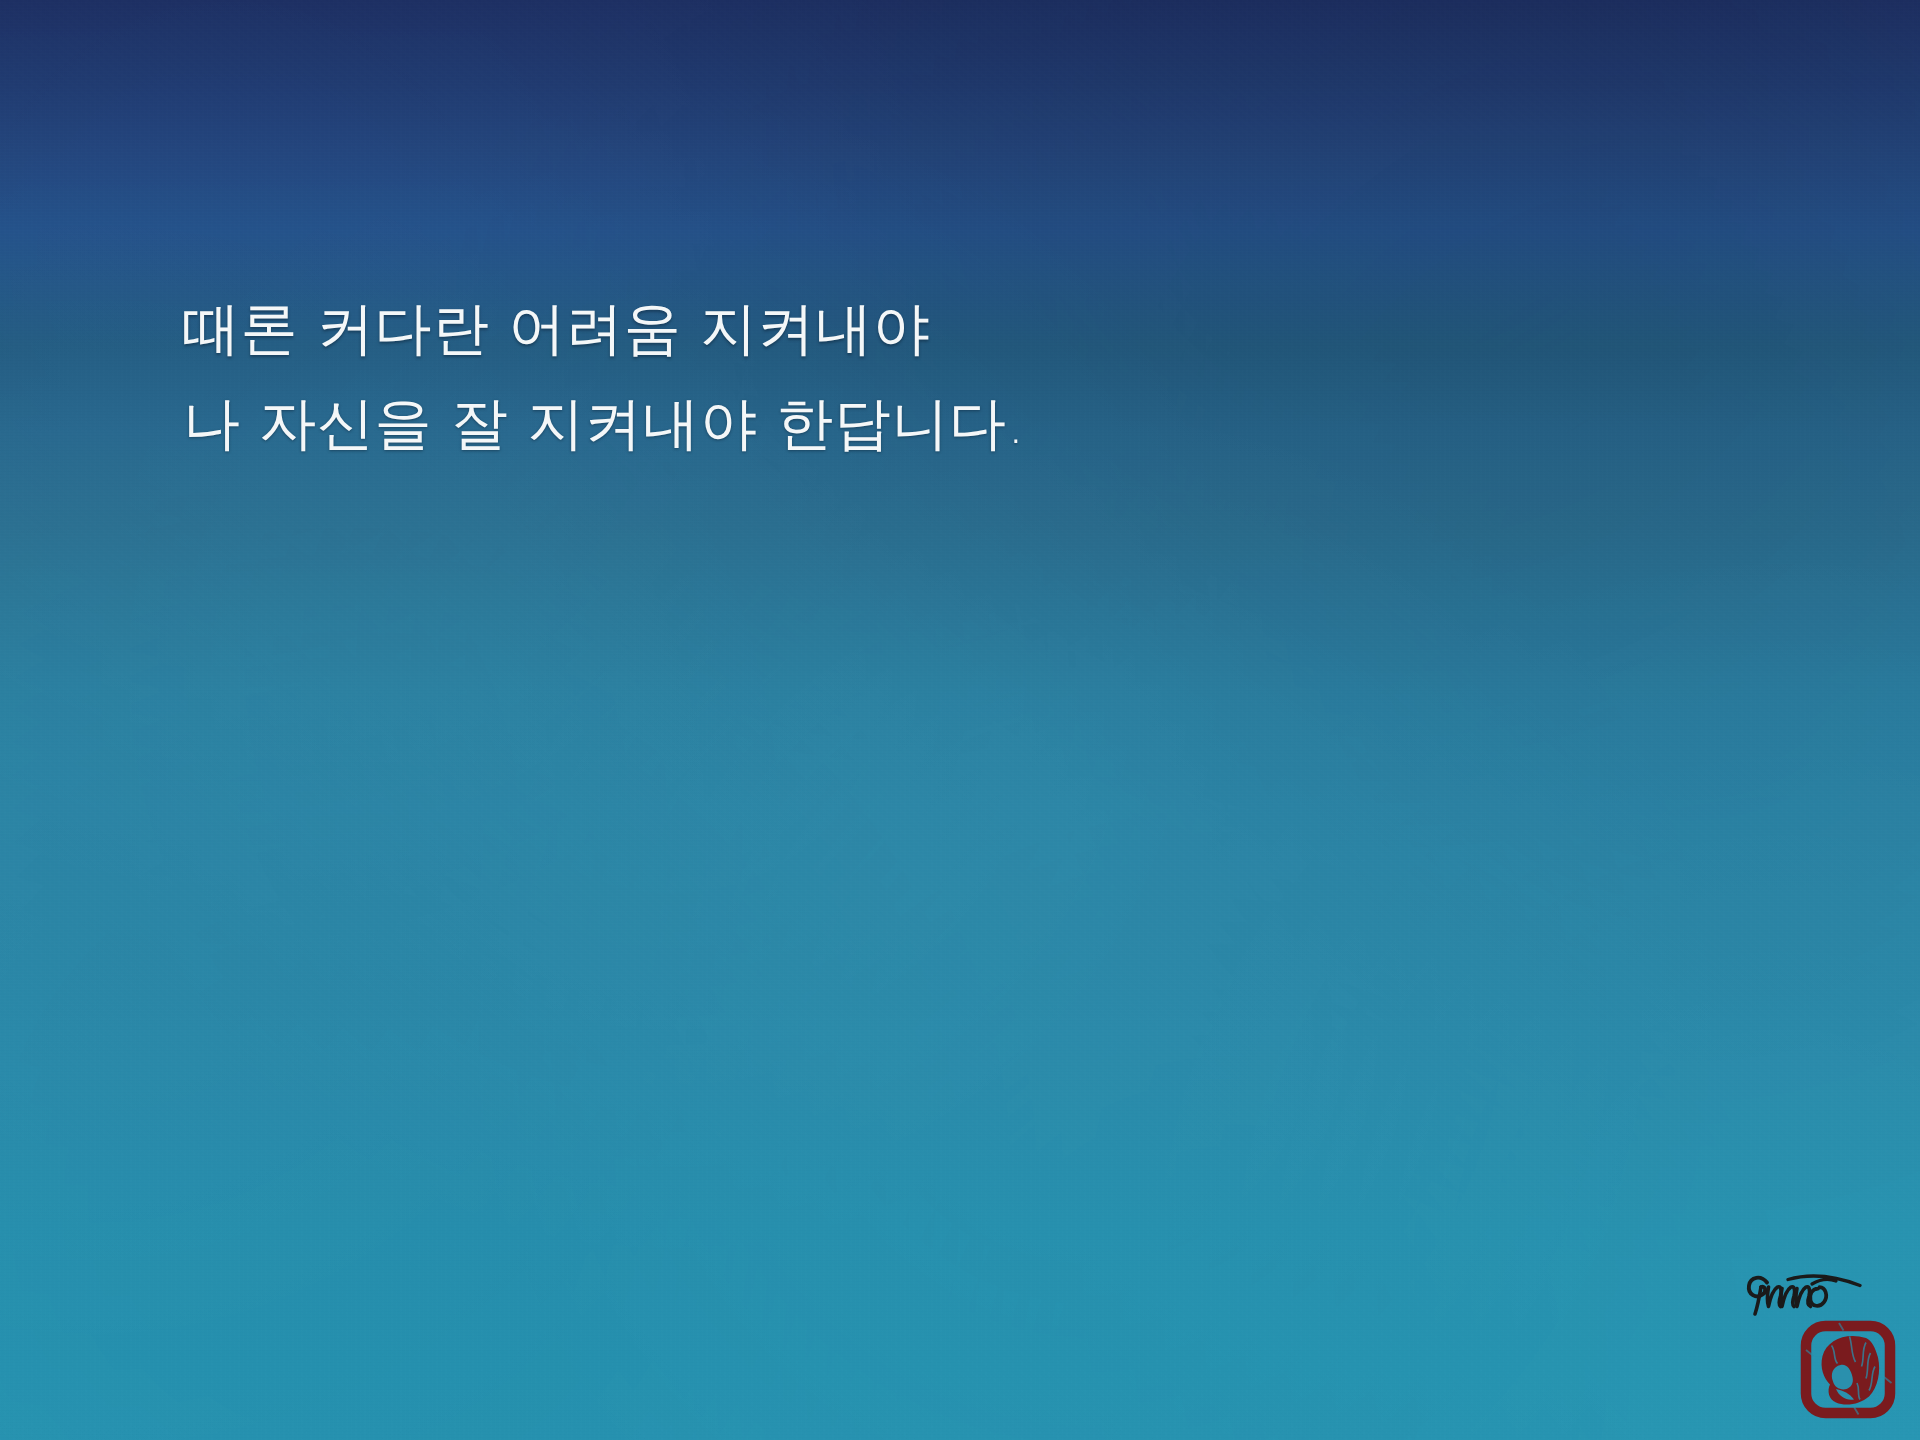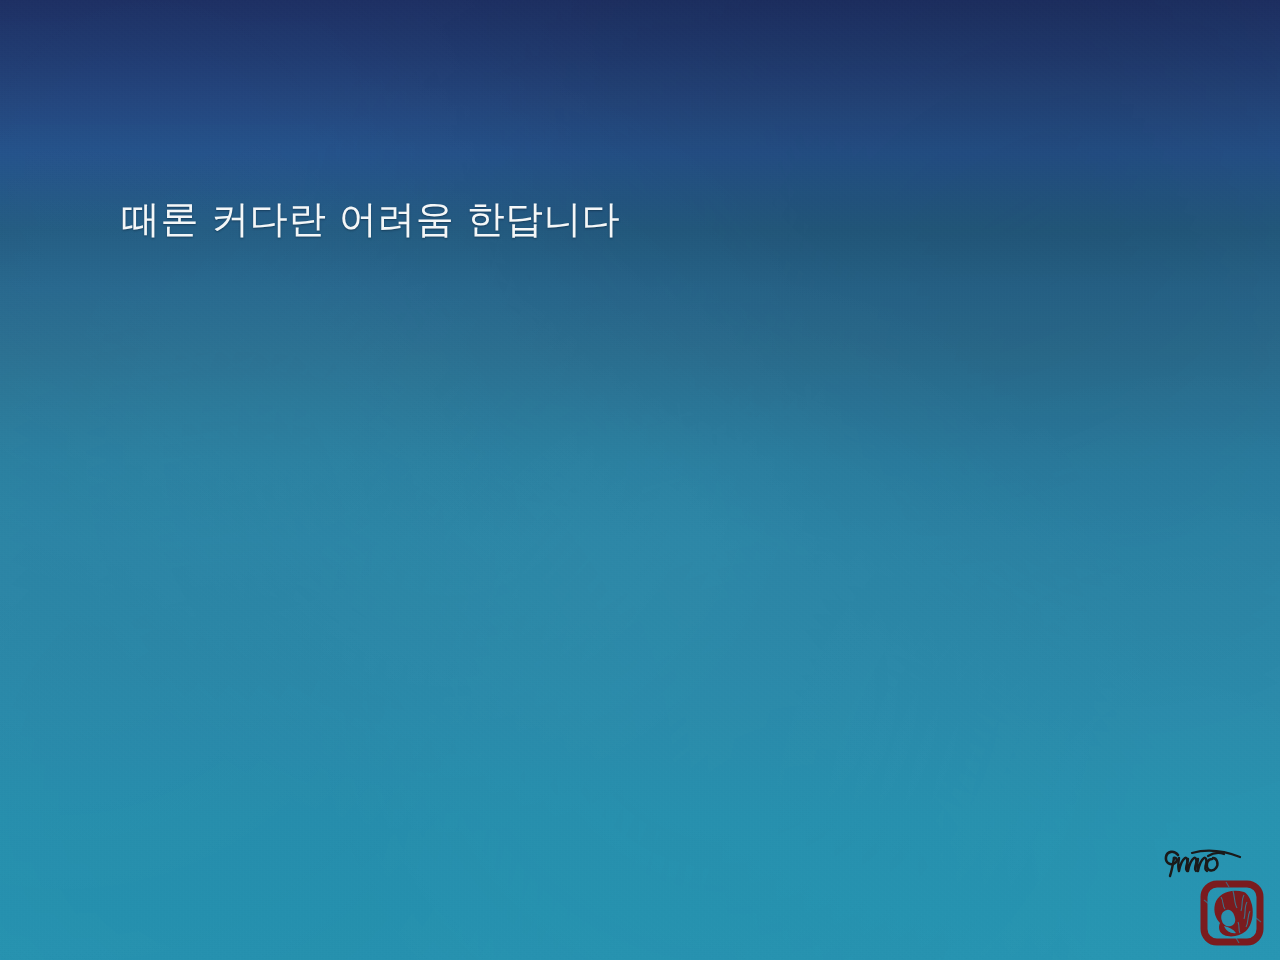--- a/index.html
+++ b/index.html
@@ -121,21 +121,22 @@
 </head>
 <body>
 
 <div id="slide">
 
   <div class="bg-gradient"></div>
   <div class="bg-texture"></div>
   <div class="bg-grain"></div>
 
   <div class="quote-block">
-    <div class="quote-line">때론 커다란 어려움 한답니다</div>
+    <div class="quote-line">때론 커다란 어려움 지켜내야</div>
+    <div class="quote-line">나 자신을 잘 지켜내야 한답니다.</div>
   </div>
 
   <div class="artist-mark">
 
     <svg class="signature" viewBox="0 0 86 34">
       <g fill="none" stroke="#1a1a1a" stroke-linecap="round" stroke-linejoin="round">
         <path d="M16 9 C12 4, 5 5, 4 11 C3 17, 9 20, 13 17 C16 15, 15 11, 12 12" stroke-width="2.6"></path>
         <path d="M12 12 C11 18, 10 24, 8 30" stroke-width="2.4"></path>
         <path d="M17 12 C16 18, 16 22, 17 25 C18 20, 20 14, 23 12 C25 11, 26 14, 25 18 C24 21, 24 24, 25 25" stroke-width="2.4"></path>
         <path d="M26 13 C25 18, 25 22, 26 25 C27 20, 29 14, 32 12 C34 11, 35 14, 34 18 C33 21, 33 24, 34 25" stroke-width="2.4"></path>

